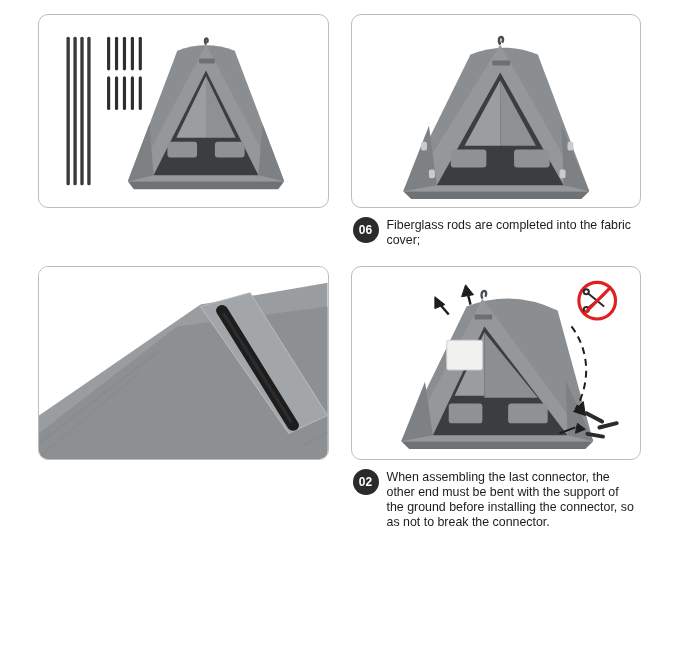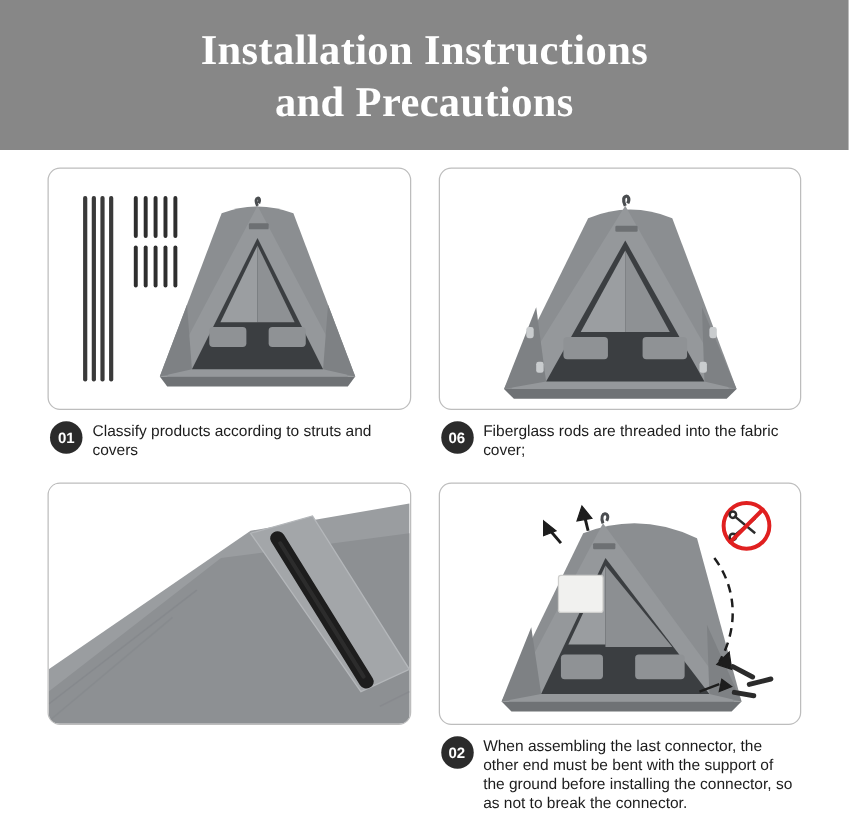--- a/index.html
+++ b/index.html
@@ -94,24 +94,20 @@
   
   .art { position: absolute; inset: 0; }
 
   svg { display: block; }
 </style>
 </head>
 <body>
 
 <div class="page">
 
-  <div class="header">
-    <div class="header-title">Installation Instructions
-and Precautions</div>
-  </div>
 
   <div class="steps">
 
     <div class="step">
       <div class="panel">
         <div class="art">
           <svg width="100%" height="100%" viewBox="0 0 268 194" preserveAspectRatio="xMidYMid meet">
 
             <g>
               <rect x="16" y="22" width="3.4" height="150" rx="1.6" fill="#3a3a3a"></rect>
@@ -149,24 +145,20 @@
               <path d="M236 168 L214 110 L210 162 Z" fill="#7e8184"></path>
 
               <path d="M78 168 L236 168 L230 176 L84 176 Z" fill="#6f7275"></path>
 
               <path d="M157 30 C153 22 161 22 158 28" stroke="#4a4d50" stroke-width="2.4" fill="none"></path>
 
               <rect x="150" y="44" width="16" height="5" rx="1" fill="#6d7073"></rect>
             </g>
           </svg>
         </div>
-      </div>
-      <div class="caption">
-        <div class="badge">01</div>
-        <div class="caption-text">Classify products according to struts and covers</div>
       </div>
     </div>
 
     <div class="step">
       <div class="panel">
         <div class="art">
           <svg width="100%" height="100%" viewBox="0 0 268 194" preserveAspectRatio="xMidYMid meet">
             <g>
               <path d="M108 40 L40 178 L228 178 L176 40 Q142 26 108 40 Z" fill="#8b8e91"></path>
               <path d="M138 30 L46 178 L222 178 Z" fill="#95989b"></path>
@@ -184,21 +176,21 @@
               <rect x="58" y="128" width="6" height="9" rx="2" fill="#c9ccce"></rect>
               <rect x="206" y="128" width="6" height="9" rx="2" fill="#c9ccce"></rect>
               <rect x="66" y="156" width="6" height="9" rx="2" fill="#c9ccce"></rect>
               <rect x="198" y="156" width="6" height="9" rx="2" fill="#c9ccce"></rect>
             </g>
           </svg>
         </div>
       </div>
       <div class="caption">
         <div class="badge">06</div>
-        <div class="caption-text">Fiberglass rods are threaded into the fabric cover;</div>
+        <div class="caption-text">Fiberglass rods are completed into the fabric cover;</div>
       </div>
     </div>
 
     <div class="step">
       <div class="panel">
         <div class="art">
           <svg width="100%" height="100%" viewBox="0 0 268 194" preserveAspectRatio="none">
 
             <rect x="0" y="0" width="268" height="194" fill="#ffffff"></rect>
             <path d="M0 150 L150 38 L268 16 L268 194 L0 194 Z" fill="#9a9da0"></path>

